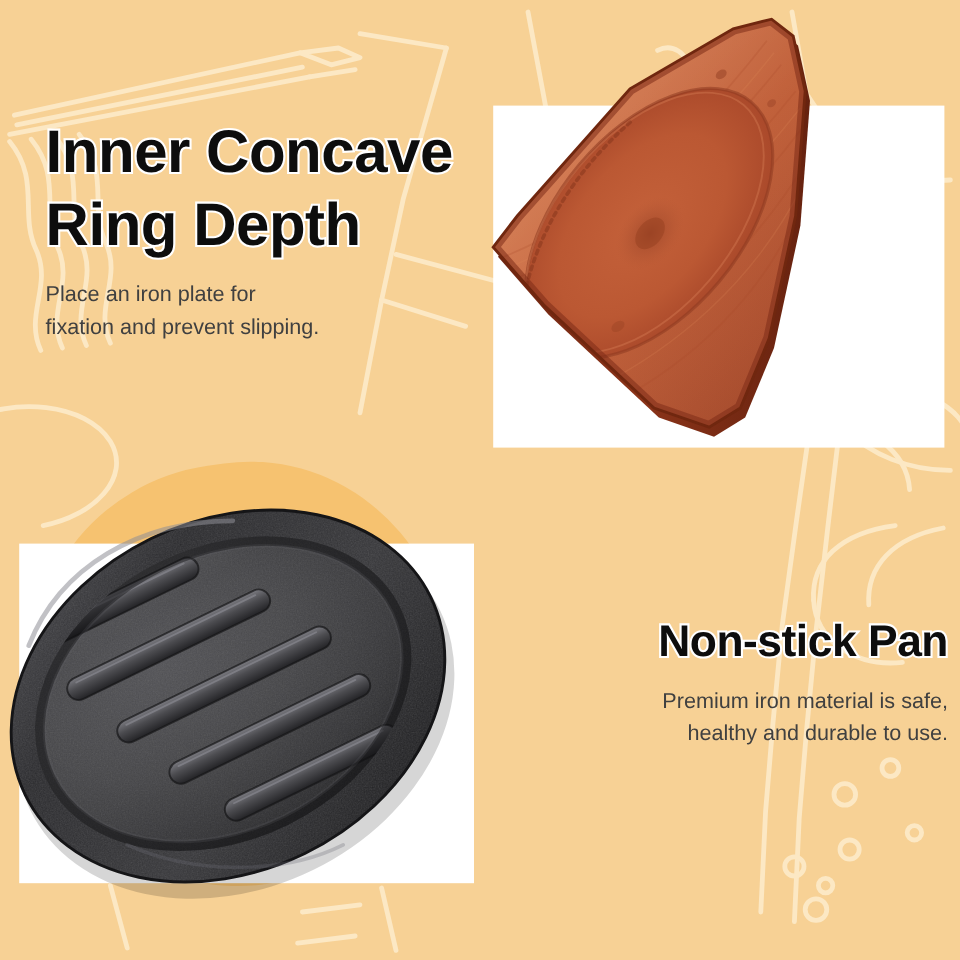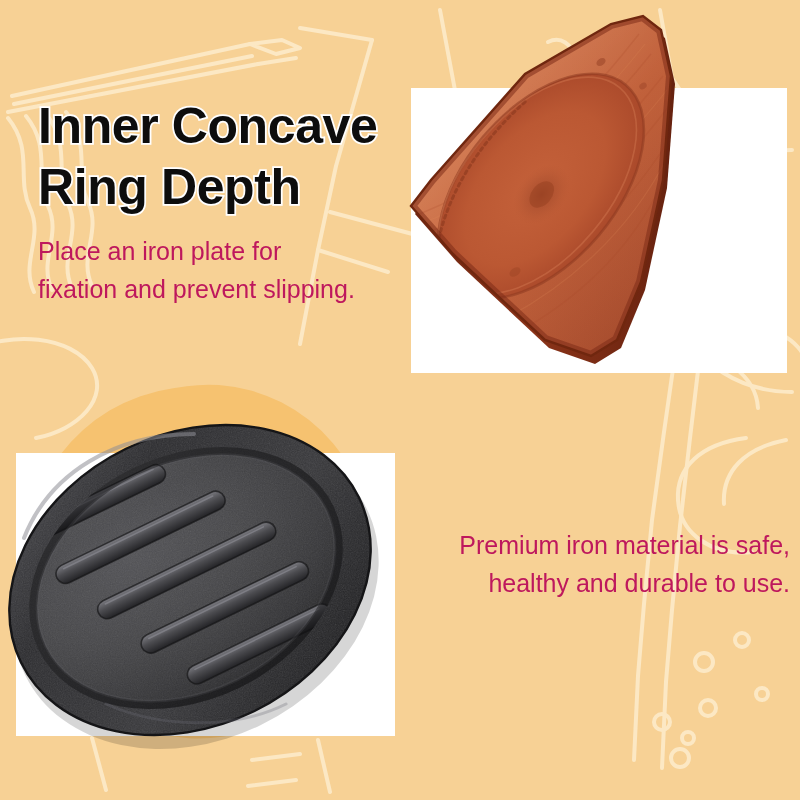--- a/index.html
+++ b/index.html
@@ -102,23 +102,23 @@
     white-space: pre-line;
   }
   #block-bottom .headline {
     font-size: 37px;
   }
 
   .subline {
     margin: 14px 0 0 0;
     font-family: "Liberation Sans", sans-serif;
     font-weight: 400;
-    font-size: 25px;
+    font-size: 18px;
     line-height: 1.52;
-    color: #be185d;
+    color: #404040;
     white-space: pre-line;
   }
   #block-bottom .subline {
   }
 </style>
 </head>
 <body>
 
 <div id="infographic">
 
@@ -338,17 +338,18 @@
   </div>
 
   <div id="block-top" class="text-block">
     <h2 class="headline">Inner Concave
 Ring Depth</h2>
     <p class="subline">Place an iron plate for
 fixation and prevent slipping.</p>
   </div>
 
   <div id="block-bottom" class="text-block">
+    <h2 class="headline">Non-stick Pan</h2>
     <p class="subline">Premium iron material is safe,
 healthy and durable to use.</p>
   </div>
 
 </div>
 
 </body></html>

